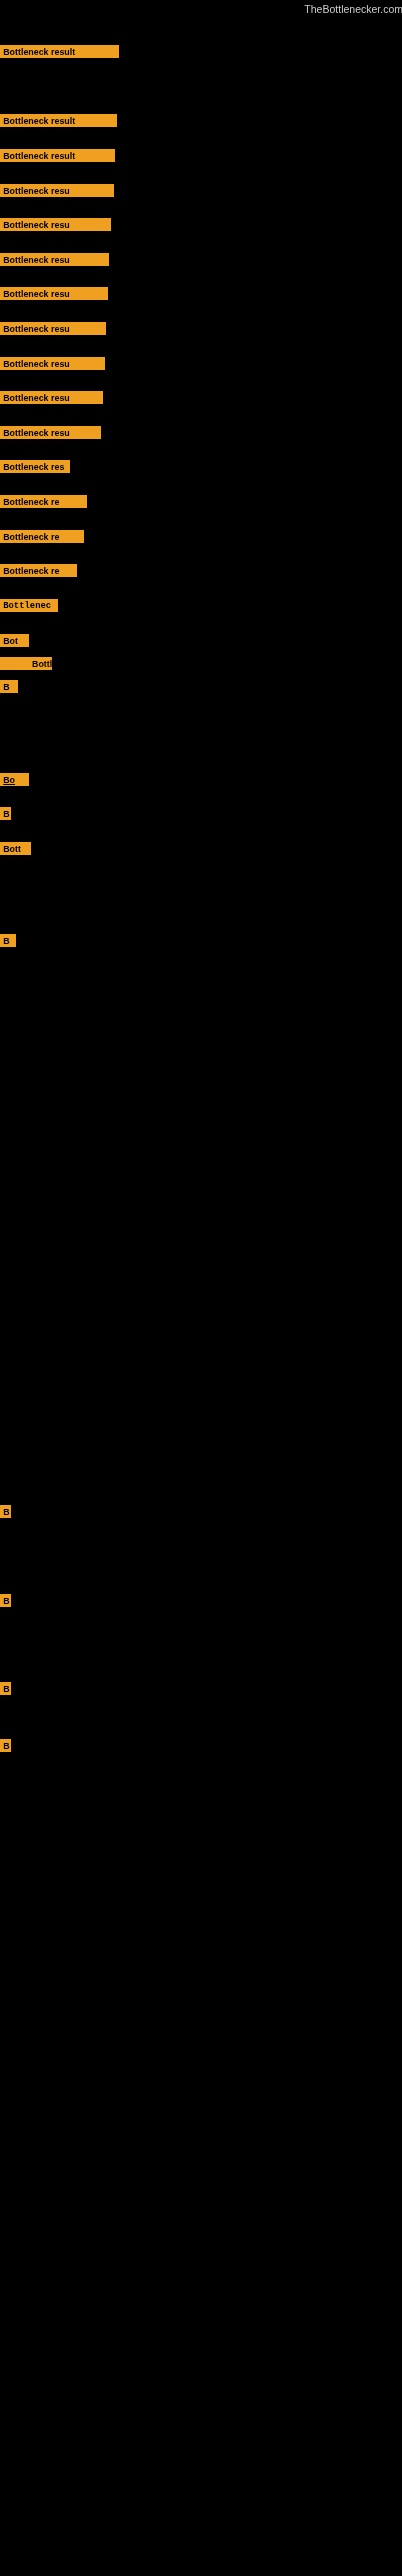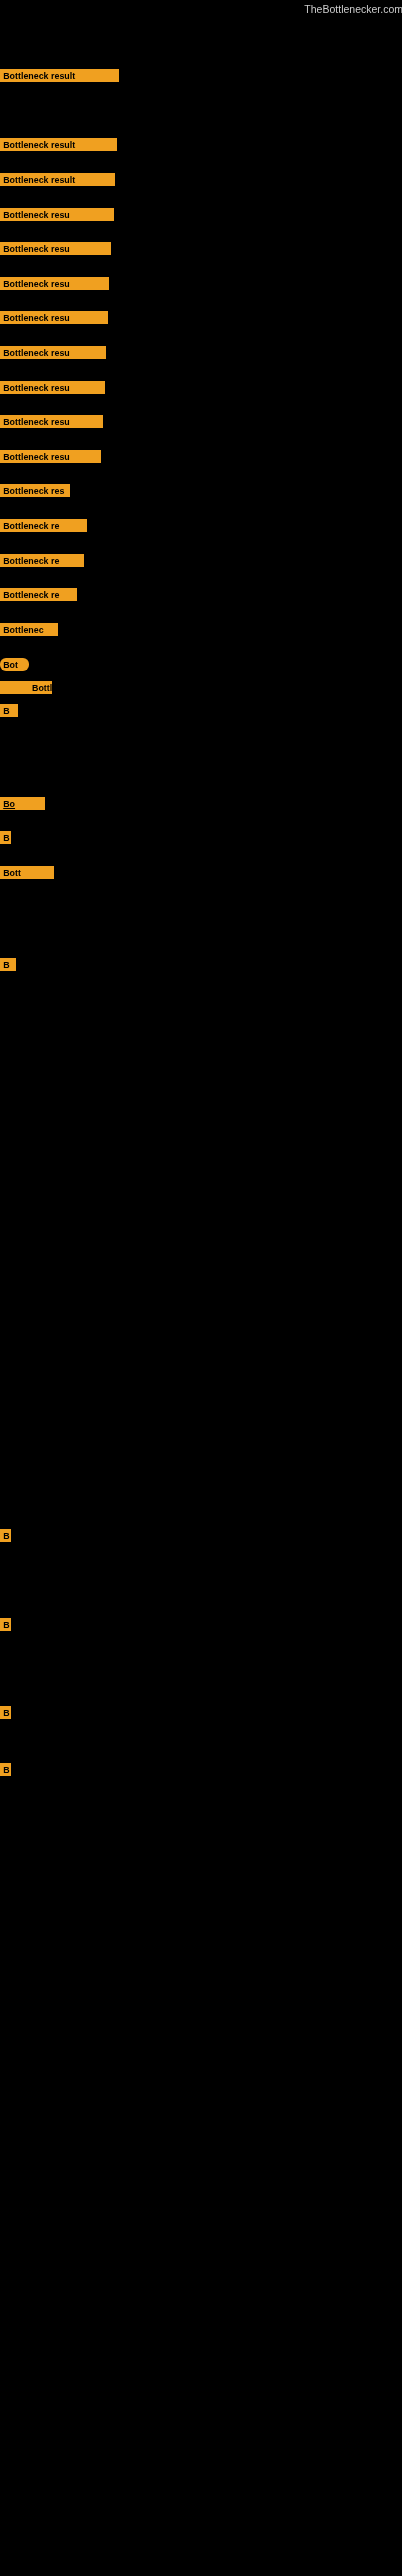--- a/index.html
+++ b/index.html
@@ -29,21 +29,20 @@
     .bottleneck-item {
       position: absolute;
       left: 0;
       background-color: #f0a020;
       color: #000000;
       font-size: 8.9px;
       font-weight: bold;
       padding: 1.6px 3.2px;
       white-space: nowrap;
       overflow: hidden;
-      margin-top: 24px;
     }
   </style>
 </head>
 <body>
 
 <div class="site-title">TheBottlenecker.com</div>
 
 <div class="bottleneck-item" style="top: 45px; width: 119px;">Bottleneck result</div>
 <div class="bottleneck-item" style="top: 114px; width: 117px;">Bottleneck result</div>
 <div class="bottleneck-item" style="top: 149px; width: 115px;">Bottleneck result</div>
@@ -52,25 +51,25 @@
 <div class="bottleneck-item" style="top: 253px; width: 109px;">Bottleneck resu</div>
 <div class="bottleneck-item" style="top: 287px; width: 108px;">Bottleneck resu</div>
 <div class="bottleneck-item" style="top: 322px; width: 106px;">Bottleneck resu</div>
 <div class="bottleneck-item" style="top: 357px; width: 105px;">Bottleneck resu</div>
 <div class="bottleneck-item" style="top: 391px; width: 103px;">Bottleneck resu</div>
 <div class="bottleneck-item" style="top: 426px; width: 101px;">Bottleneck resu</div>
 <div class="bottleneck-item" style="top: 460px; width: 70px;">Bottleneck res</div>
 <div class="bottleneck-item" style="top: 495px; width: 87px;">Bottleneck re</div>
 <div class="bottleneck-item" style="top: 530px; width: 84px;">Bottleneck re</div>
 <div class="bottleneck-item" style="top: 564px; width: 77px;">Bottleneck re</div>
-<div class="bottleneck-item" style="top: 599px; width: 58px;">Bottlenec</div>
-<div class="bottleneck-item" style="top: 634px; width: 29px; border-radius: 6px;">Bot</div>
+<div class="bottleneck-item" style="top: 599px; width: 58px; font-family: Liberation Mono, monospace;">Bottlenec</div>
+<div class="bottleneck-item" style="top: 634px; width: 29px;">Bot</div>
 <div class="bottleneck-item" style="top: 657px; width: 52px; padding-left: 32px;">Bottlen</div>
 <div class="bottleneck-item" style="top: 680px; width: 17.7px;">B</div>
-<div class="bottleneck-item" style="top: 773px; width: 45px; text-decoration: underline;">Bo</div>
+<div class="bottleneck-item" style="top: 773px; width: 29px; text-decoration: underline;">Bo</div>
 <div class="bottleneck-item" style="top: 807px; width: 11.3px;">B</div>
-<div class="bottleneck-item" style="top: 842px; width: 54px;">Bott</div>
+<div class="bottleneck-item" style="top: 842px; width: 31px;">Bott</div>
 <div class="bottleneck-item" style="top: 934px; width: 16px;">B</div>
 <div class="bottleneck-item" style="top: 1505px; width: 11.3px;">B</div>
 <div class="bottleneck-item" style="top: 1594px; width: 11.3px;">B</div>
 <div class="bottleneck-item" style="top: 1682px; width: 11.3px;">B</div>
 <div class="bottleneck-item" style="top: 1739px; width: 11.3px;">B</div>
 
 
 </body></html>

